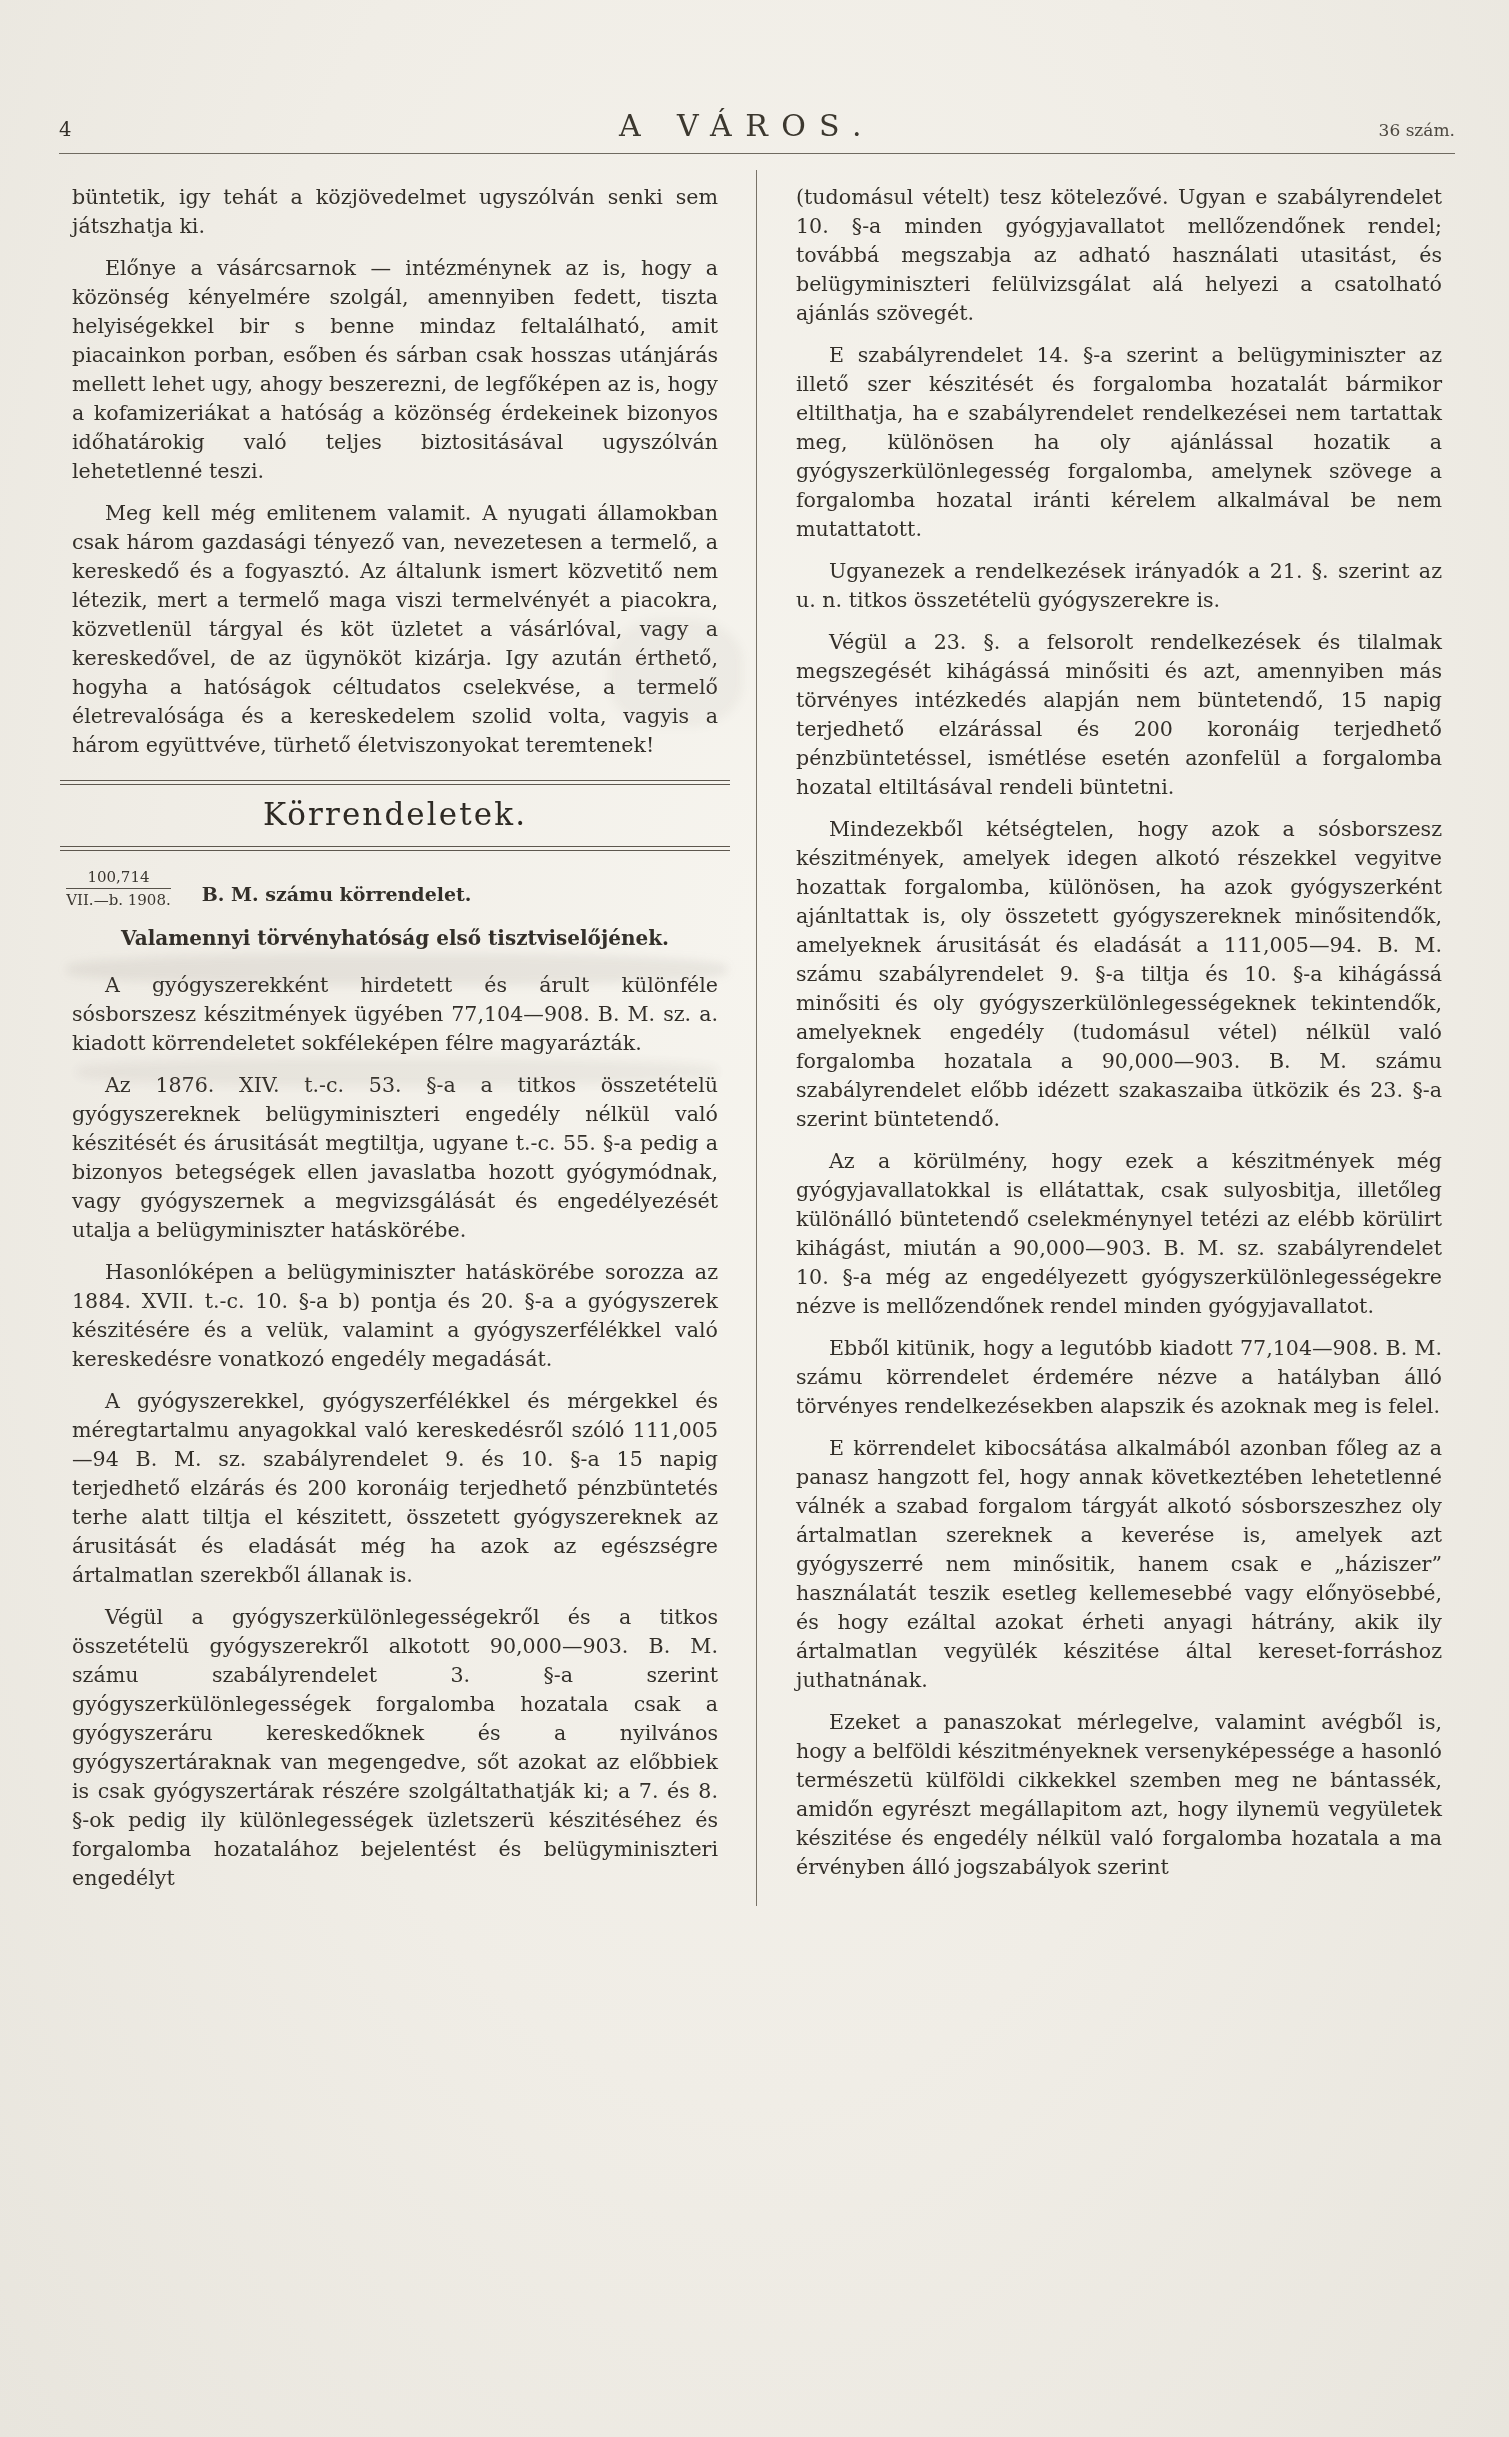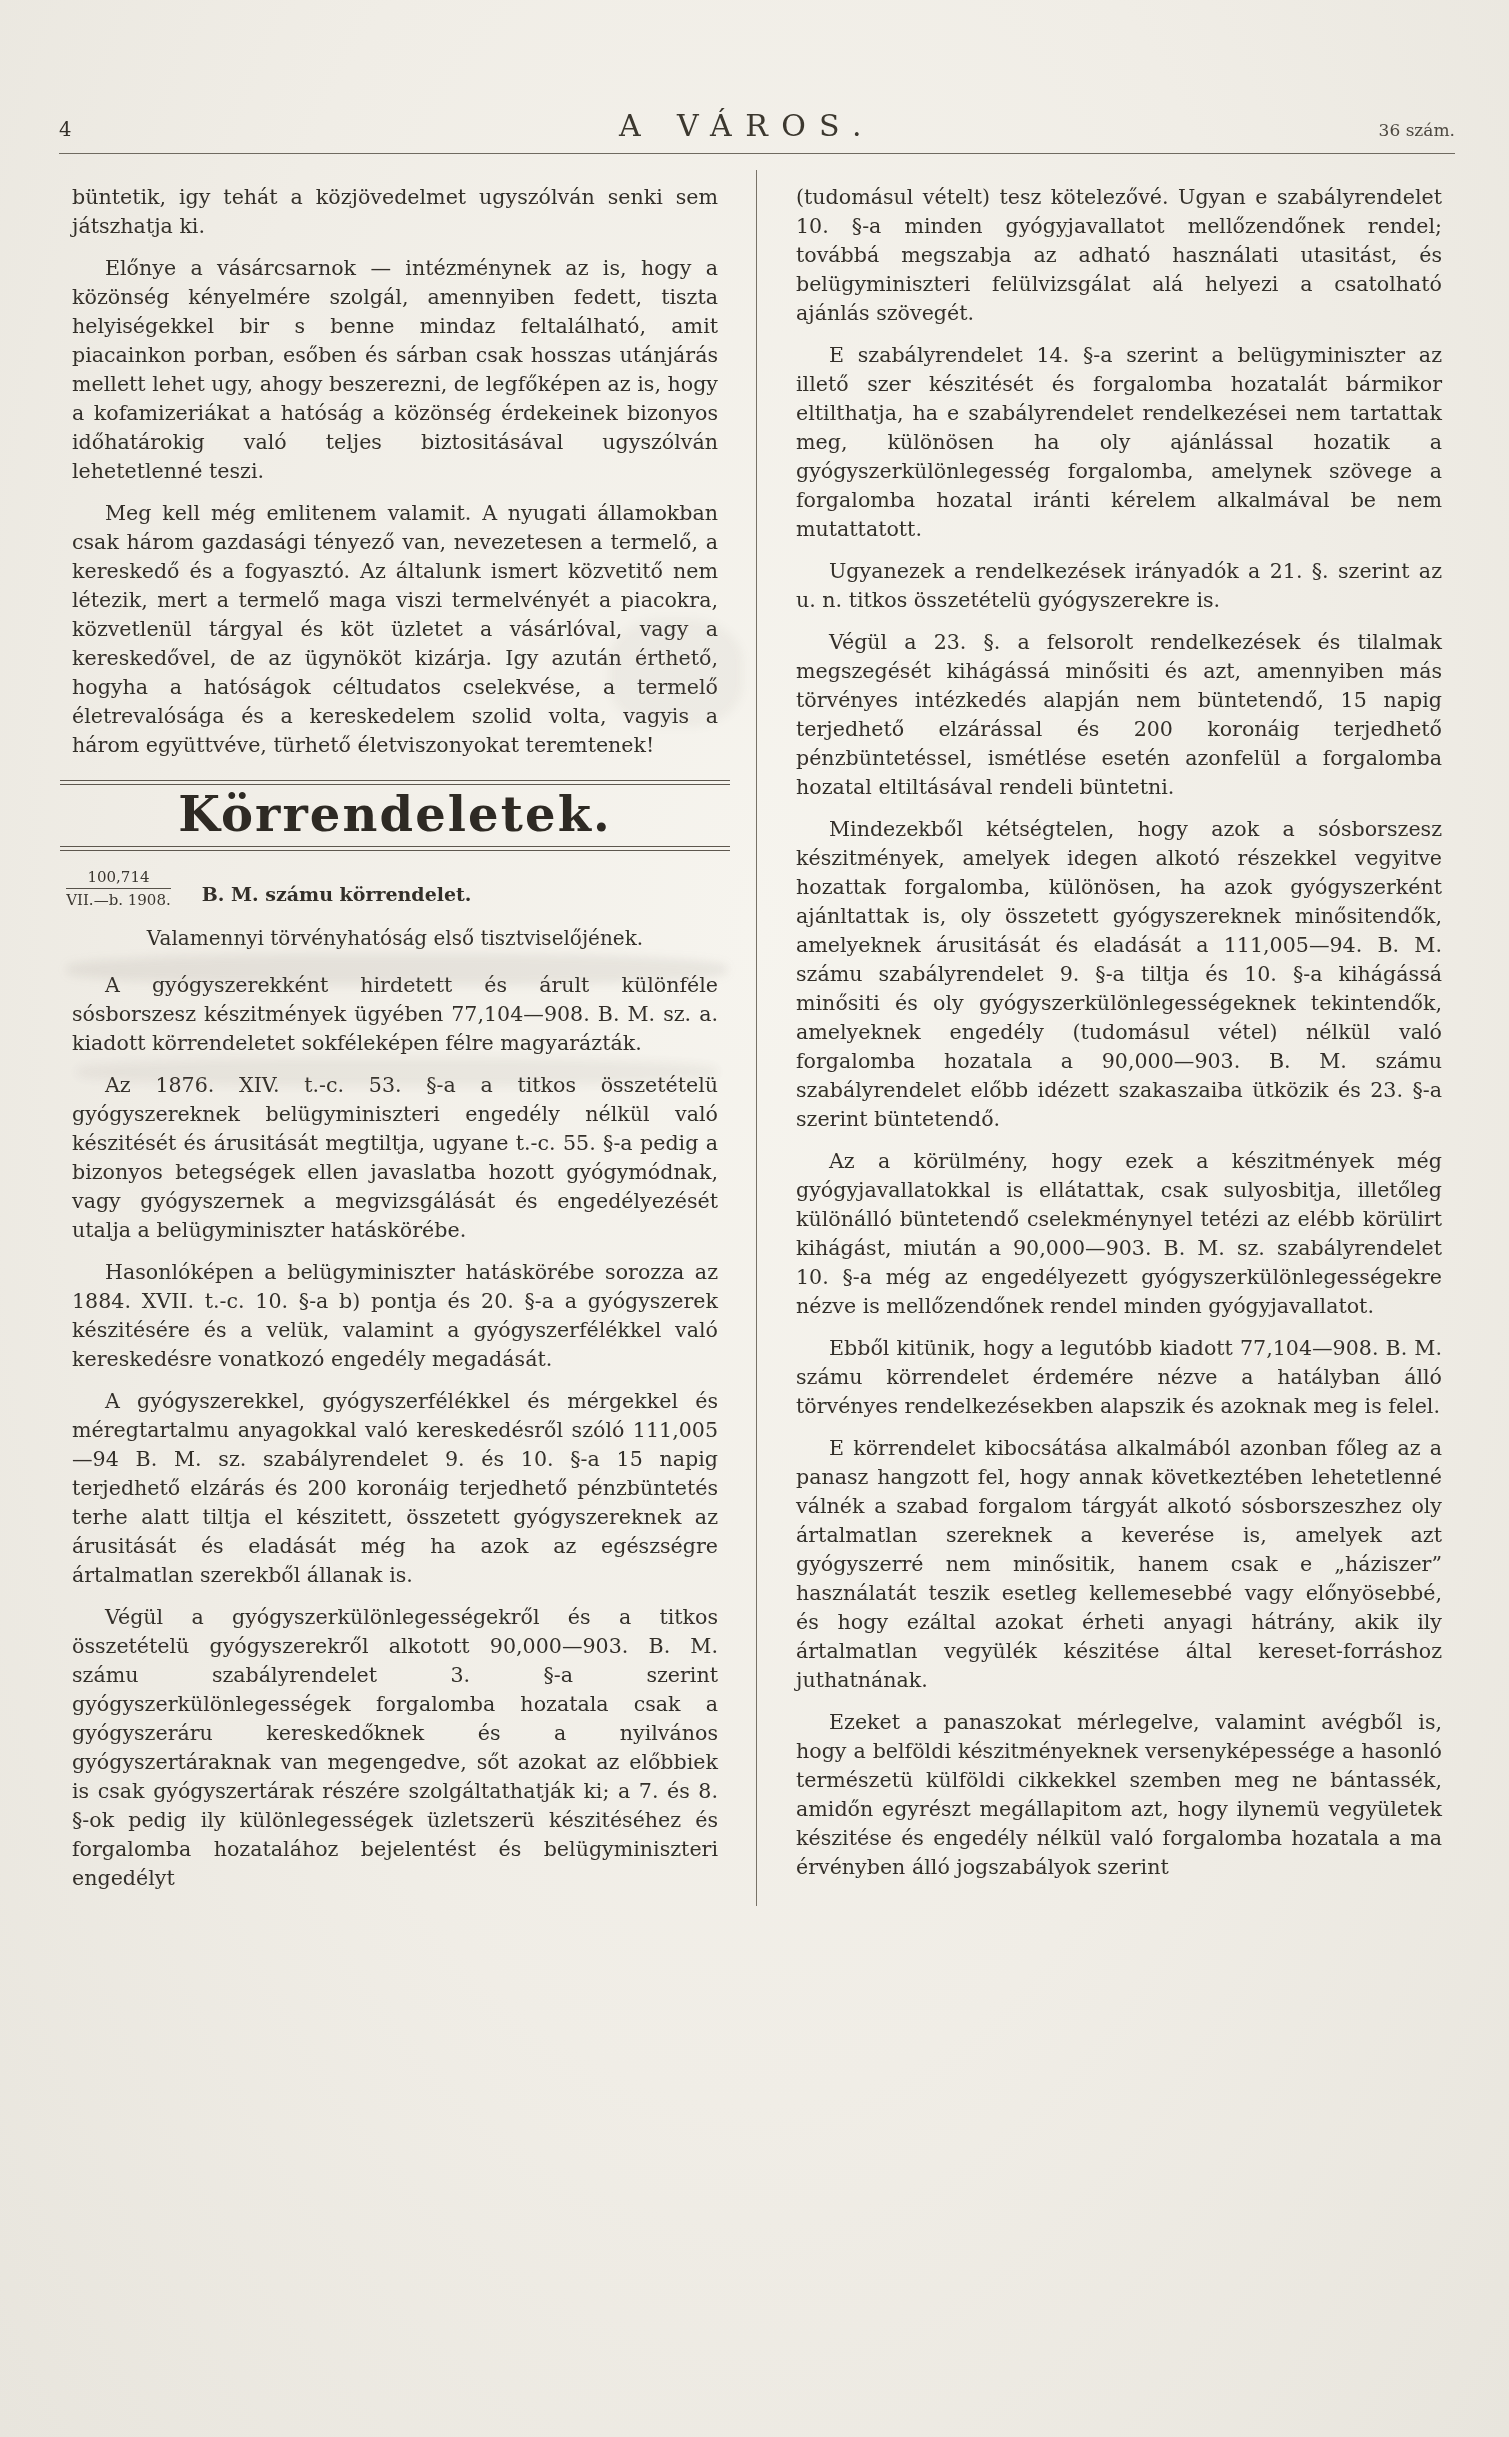--- a/index.html
+++ b/index.html
@@ -46,38 +46,38 @@
   p.para.cont { text-indent: 0; }
   
   .section-head { margin: 20.6px 0 8.3px 0; text-align: center; }
   .double-rule {
     height: 4.6px;
     border-top: 1.5px solid #5d574e;
     border-bottom: 1.5px solid #5d574e;
     margin: 0 1px;
   }
   h2.section-title {
-    font-size: 48px; font-weight: bold;
+    font-size: 31px; font-weight: normal;
     letter-spacing: 2.1px;
     margin: 15.5px 0 16.5px 0;
     color: #2e2a24;
   }
   .circ-ref {
     display: flex; align-items: flex-end;
     gap: 31px;
     margin: 17.5px 0 3.1px 0;
     padding-left: 7.2px;
     text-align: left;
   }
   .fraction { display: inline-block; text-align: center; font-size: 15px; line-height: 18.6px; color: #3a362f; }
   .fraction .top { display: block; border-bottom: 1.5px solid #57524a; padding: 0 5.2px 1.5px 5.2px; }
   .fraction .bottom { display: block; padding-top: 1.5px; }
   .circ-label { font-weight: bold; font-size: 19px; }
   .addressee {
-    font-weight: normal; font-size: 20px;
+    font-weight: bold; font-size: 20px;
     text-align: center; text-indent: 0;
     margin: 14.4px 0 18.6px 0;
   }
   
   .smudge {
     position: absolute; pointer-events: none;
     background: rgba(118, 112, 100, 0.10);
     filter: blur(4.6px);
     border-radius: 40%;
   }

